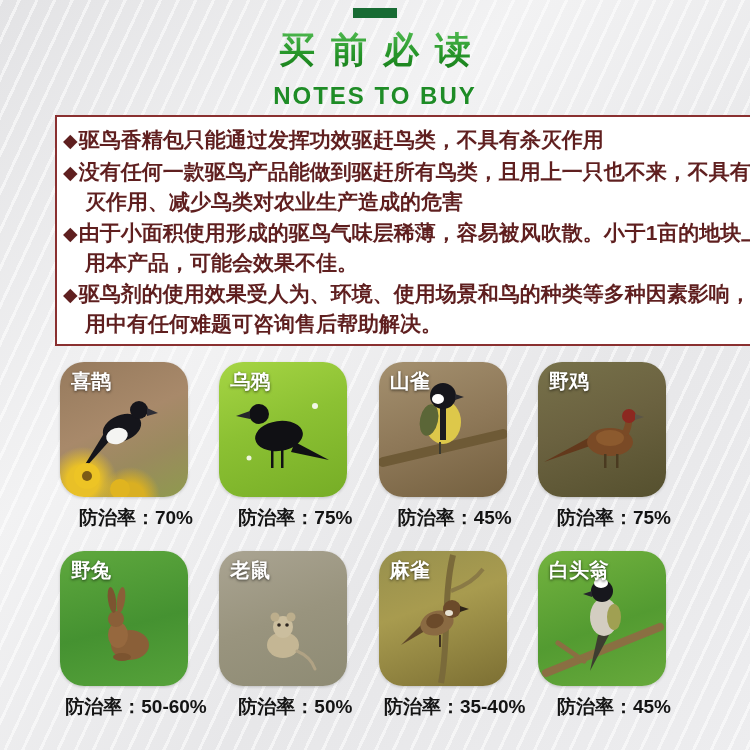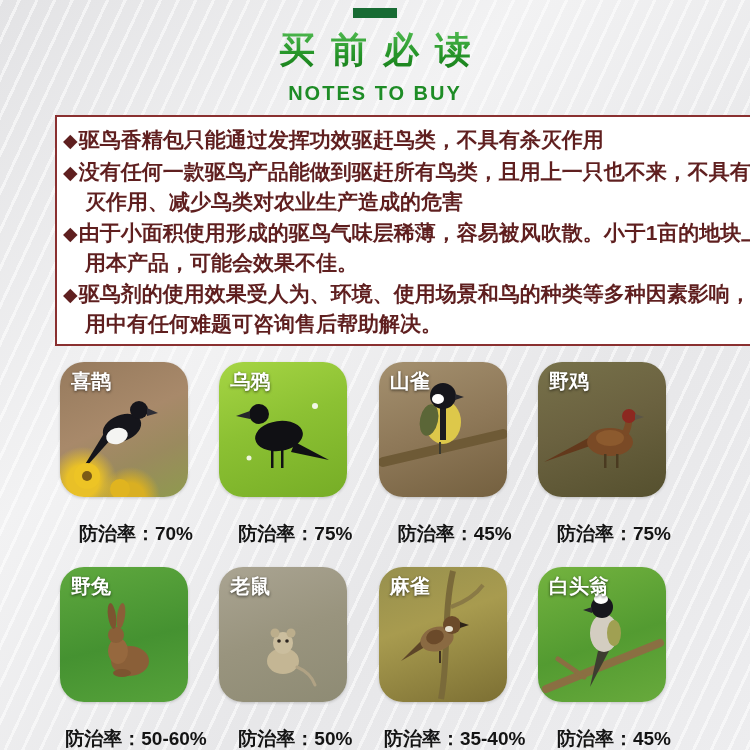--- a/index.html
+++ b/index.html
@@ -8,35 +8,35 @@
   .page{position:relative;width:750px;height:750px;
         background:
           repeating-linear-gradient(115deg, rgba(255,255,255,.55) 0 3px, rgba(255,255,255,0) 3px 16px),
           linear-gradient(135deg,#e3e3e5 0%,#f2f2f3 35%,#e7e7e9 65%,#ededef 100%);}
   .top-bar{position:absolute;left:353px;top:8px;width:44px;height:10px;background:#176b33;}
   .title{position:absolute;top:26px;left:0;width:100%;margin:0;text-align:center;
          font-size:36px;font-weight:bold;letter-spacing:16px;text-indent:16px;
          background:linear-gradient(180deg,#57c057 0%,#27962a 55%,#157a18 100%);
          -webkit-background-clip:text;background-clip:text;color:transparent;}
   .subtitle{position:absolute;top:82px;left:0;width:100%;text-align:center;
-            font-size:20px;font-weight:bold;letter-spacing:2px;color:#1e8c26;}
+            font-size:24px;font-weight:bold;letter-spacing:2px;color:#1e8c26;}
   .notes-box{position:absolute;left:55px;top:115px;width:740px;box-sizing:border-box;
              background:#ffffff;border:2px solid #8a3030;padding:6px 8px 4px 6px;}
   .note{font-size:21px;font-weight:bold;color:#5f1f1f;line-height:29px;
         padding-left:22px;text-indent:-22px;margin:2px 0;}
   .note .diamond{font-size:19px;margin-right:1px;}
   .grid{position:absolute;left:60px;top:362px;width:630px;
         display:flex;flex-wrap:wrap;justify-content:space-between;row-gap:20px;}
   .card{width:152px;}
   .photo{position:relative;width:128px;height:135px;border-radius:24px;overflow:hidden;
          box-shadow:0 1px 3px rgba(0,0,0,.18);}
   .photo svg{position:absolute;left:0;top:0;width:100%;height:100%;}
   .bird-name{position:absolute;left:11px;top:6px;font-size:20px;font-weight:bold;color:#ffffff;
              text-shadow:0 1px 3px rgba(0,0,0,.65);}
-  .rate{margin-top:24px;text-align:center;font-size:19px;font-weight:bold;color:#141414;
+  .rate{margin-top:8px;text-align:center;font-size:19px;font-weight:bold;color:#141414;
         white-space:nowrap;}
 </style>
 </head>
 <body>
 
 <div class="page">
 
   <div class="top-bar"></div>
   <h1 class="title">买前必读</h1>
   <div class="subtitle">NOTES TO BUY</div>

